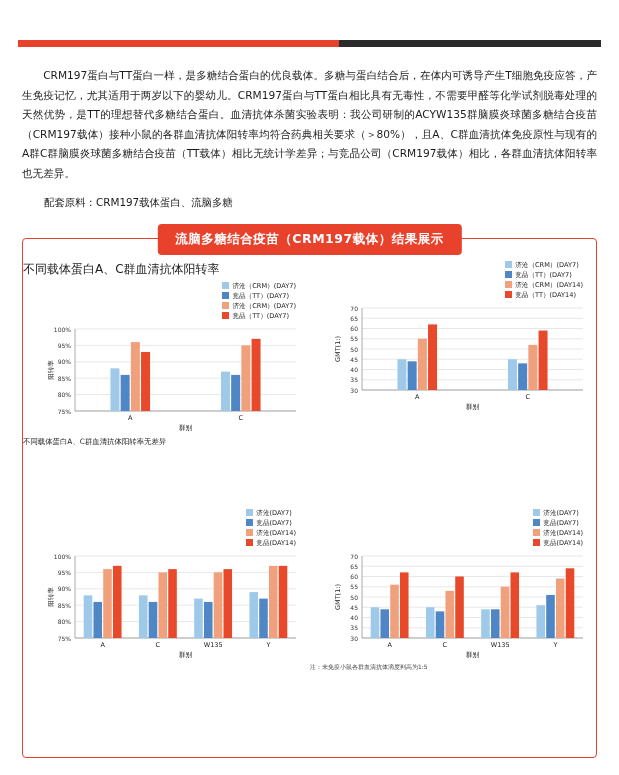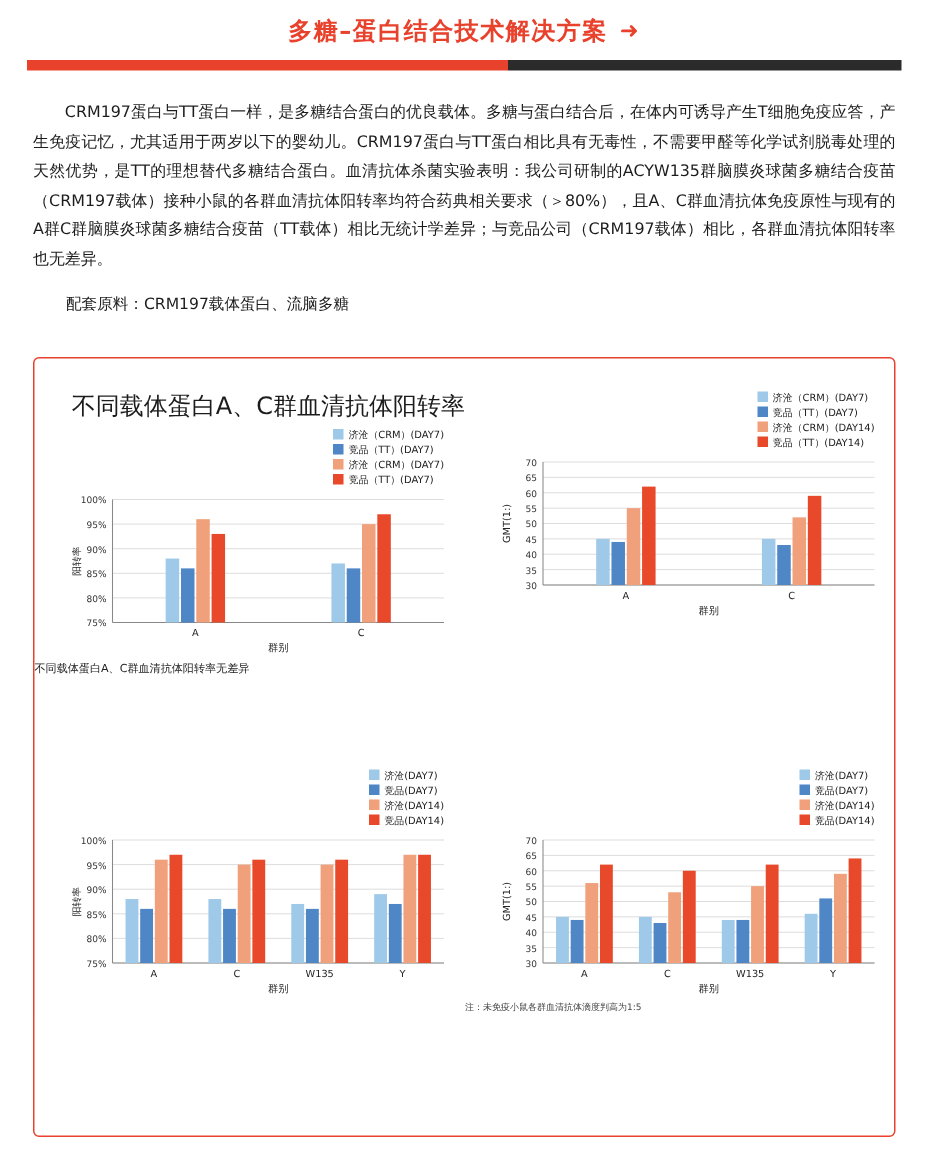--- a/index.html
+++ b/index.html
@@ -85,22 +85,22 @@
   }
   
   .charts {
     position: absolute;
     left: 0; top: 22px;
     width: 100%;
   }
   .chart-row { display: flex; }
   .chart-cell { width: 287px; position: relative; }
   .chart-head {
-    text-align: right;
-    font-size: 16px;
+    text-align: left;
+    font-size: 12px;
     color: #1c1c1c;
     margin-bottom: 4px;
   }
   .legend {
     display: flex;
     flex-direction: column;
     gap: 1px;
     font-size: 6.6px;
     color: #1c1c1c;
     width: max-content;
@@ -118,30 +118,28 @@
     margin-top: 2px;
   }
   .chart-foot.small { font-size: 6px; color:#444; margin-top:1px;}
   text { font-family: "DejaVu Sans", "Liberation Sans", sans-serif; }
 </style>
 </head>
 <body>
 
 <div class="header">
   <div class="header-bar"></div>
-  <div class="header-title">
-    <span>多糖–蛋白结合技术解决方案</span><span class="header-arrow">➜</span>
-  </div>
   <div class="header-rule"></div>
 </div>
 
 <div class="intro"><span class="intro-indent"></span><span>CRM197蛋白与TT蛋白一样，是多糖结合蛋白的优良载体。多糖与蛋白结合后，在体内可诱导产生T细胞免疫应答，产生免疫记忆，尤其适用于两岁以下的婴幼儿。CRM197蛋白与TT蛋白相比具有无毒性，不需要甲醛等化学试剂脱毒处理的天然优势，是TT的理想替代多糖结合蛋白。血清抗体杀菌实验表明：我公司研制的ACYW135群脑膜炎球菌多糖结合疫苗（CRM197载体）接种小鼠的各群血清抗体阳转率均符合药典相关要求（＞80%），且A、C群血清抗体免疫原性与现有的A群C群脑膜炎球菌多糖结合疫苗（TT载体）相比无统计学差异；与竞品公司（CRM197载体）相比，各群血清抗体阳转率也无差异。</span></div>
 <div class="intro-note">配套原料：CRM197载体蛋白、流脑多糖</div>
 
 <div class="panel">
+  <div class="panel-title">流脑多糖结合疫苗（CRM197载体）结果展示</div>
 
   <div class="charts">
 
     <div class="chart-row">
 
       <div class="chart-cell">
         <div class="chart-head">不同载体蛋白A、C群血清抗体阳转率</div>
         <div class="legend right">
           <div class="legend-item">
               <span class="legend-swatch" style="background:#9ec9e8"></span>

